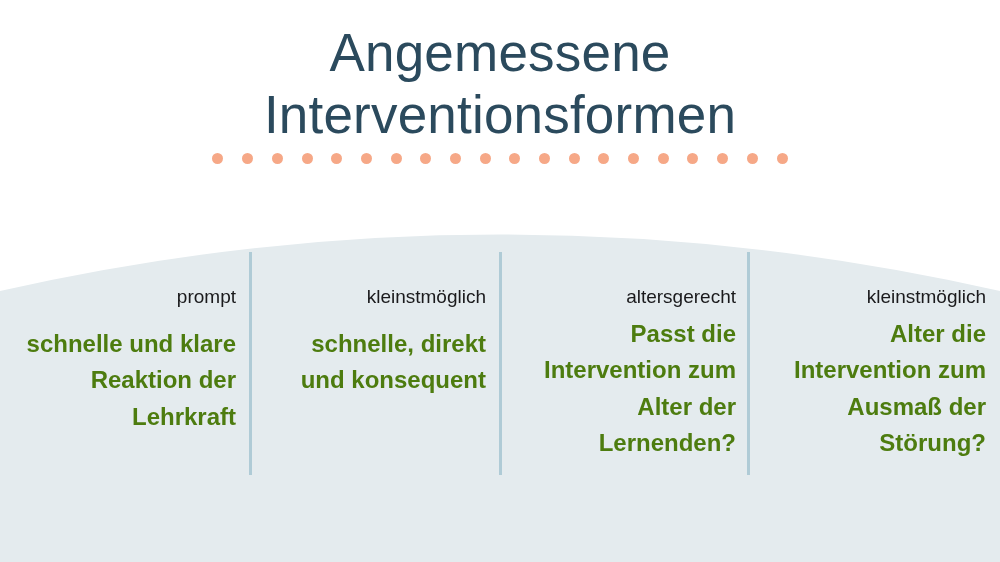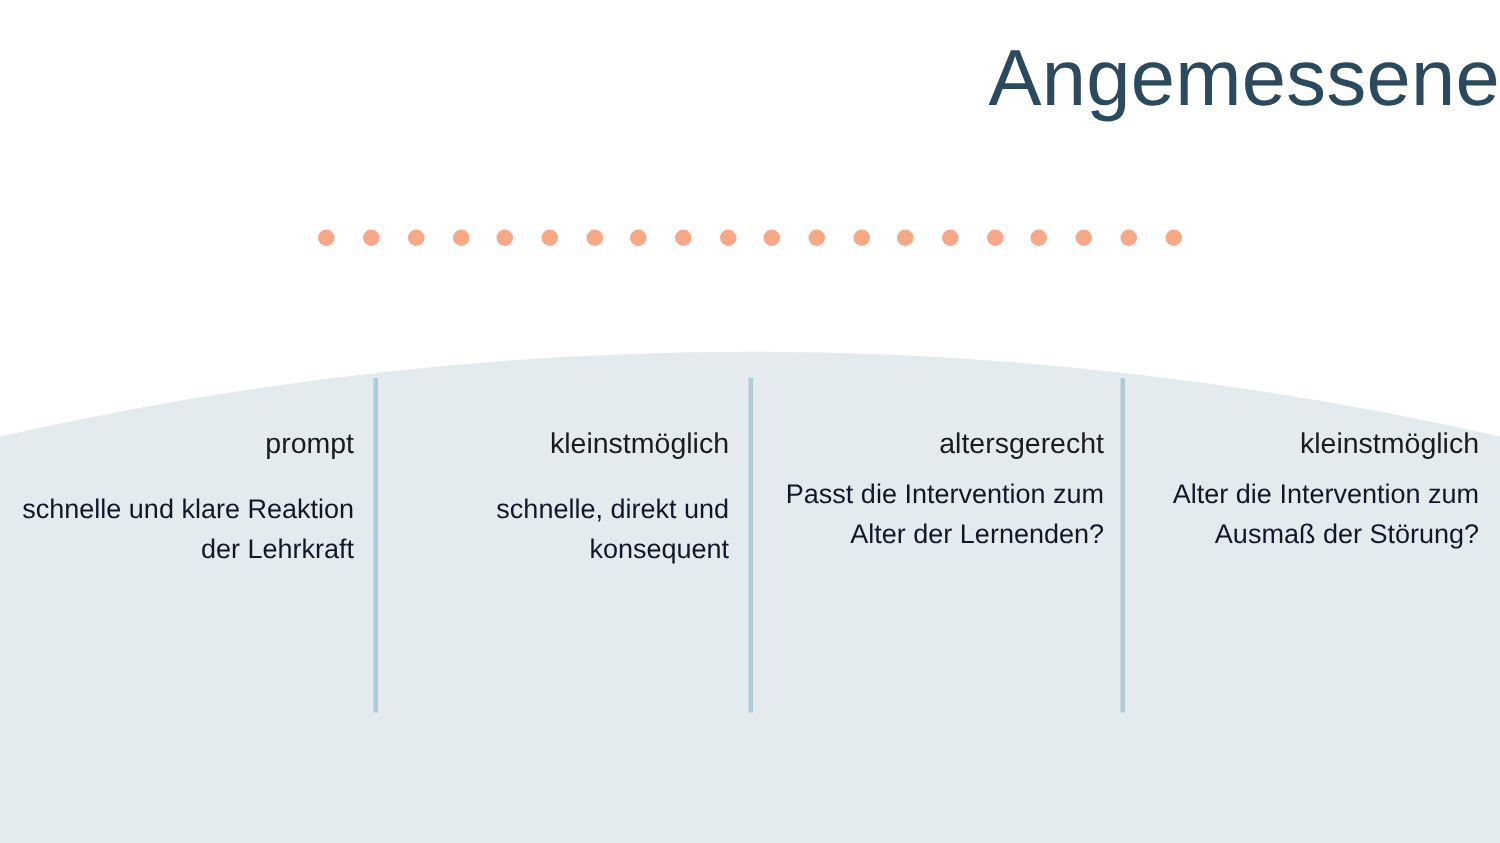--- a/index.html
+++ b/index.html
@@ -44,21 +44,20 @@
   }
   .title-line {
     display: block;
     font-family: "Liberation Sans", sans-serif;
     font-weight: 300;
     font-size: 53px;
     line-height: 1.17;
     letter-spacing: 0.2px;
     color: #2B4A5D;
     white-space: nowrap;
-    text-align: right;
   }
 
   
   #dot-divider {
     position: absolute;
     left: 0;
     top: 153px;
     width: 1000px;
     z-index: 3;
     display: flex;
@@ -94,24 +93,24 @@
     font-family: "Liberation Sans", sans-serif;
     font-weight: 400;
     font-size: 19px;
     line-height: 1.3;
     color: #1A1A1C;
     margin: 0 0 6px 0;
     white-space: nowrap;
   }
   .col-body {
     font-family: "Liberation Sans", sans-serif;
-    font-weight: 400;
-    font-size: 18px;
+    font-weight: 700;
+    font-size: 24px;
     line-height: 1.52;
-    color: #0f172a;
+    color: #4d7c0f;
     margin: 0;
   }
   .col-body.spaced {
     margin-top: 16px;
   }
 
   
   .v-divider {
     position: absolute;
     top: 252px;
@@ -128,20 +127,21 @@
 <body>
 
 <div id="slide">
 
   <svg id="arc-shape" viewBox="0 0 1000 562" preserveAspectRatio="none" aria-hidden="true">
     <path d="M0,291 Q500,178 1000,291 L1000,562 L0,562 Z" fill="#E4EBEE"></path>
   </svg>
 
   <div id="title-block">
     <span class="title-line">Angemessene</span>
+    <span class="title-line">Interventionsformen</span>
   </div>
 
   <div id="dot-divider">
     <span class="dot"></span>
     <span class="dot"></span>
     <span class="dot"></span>
     <span class="dot"></span>
     <span class="dot"></span>
     <span class="dot"></span>
     <span class="dot"></span>

